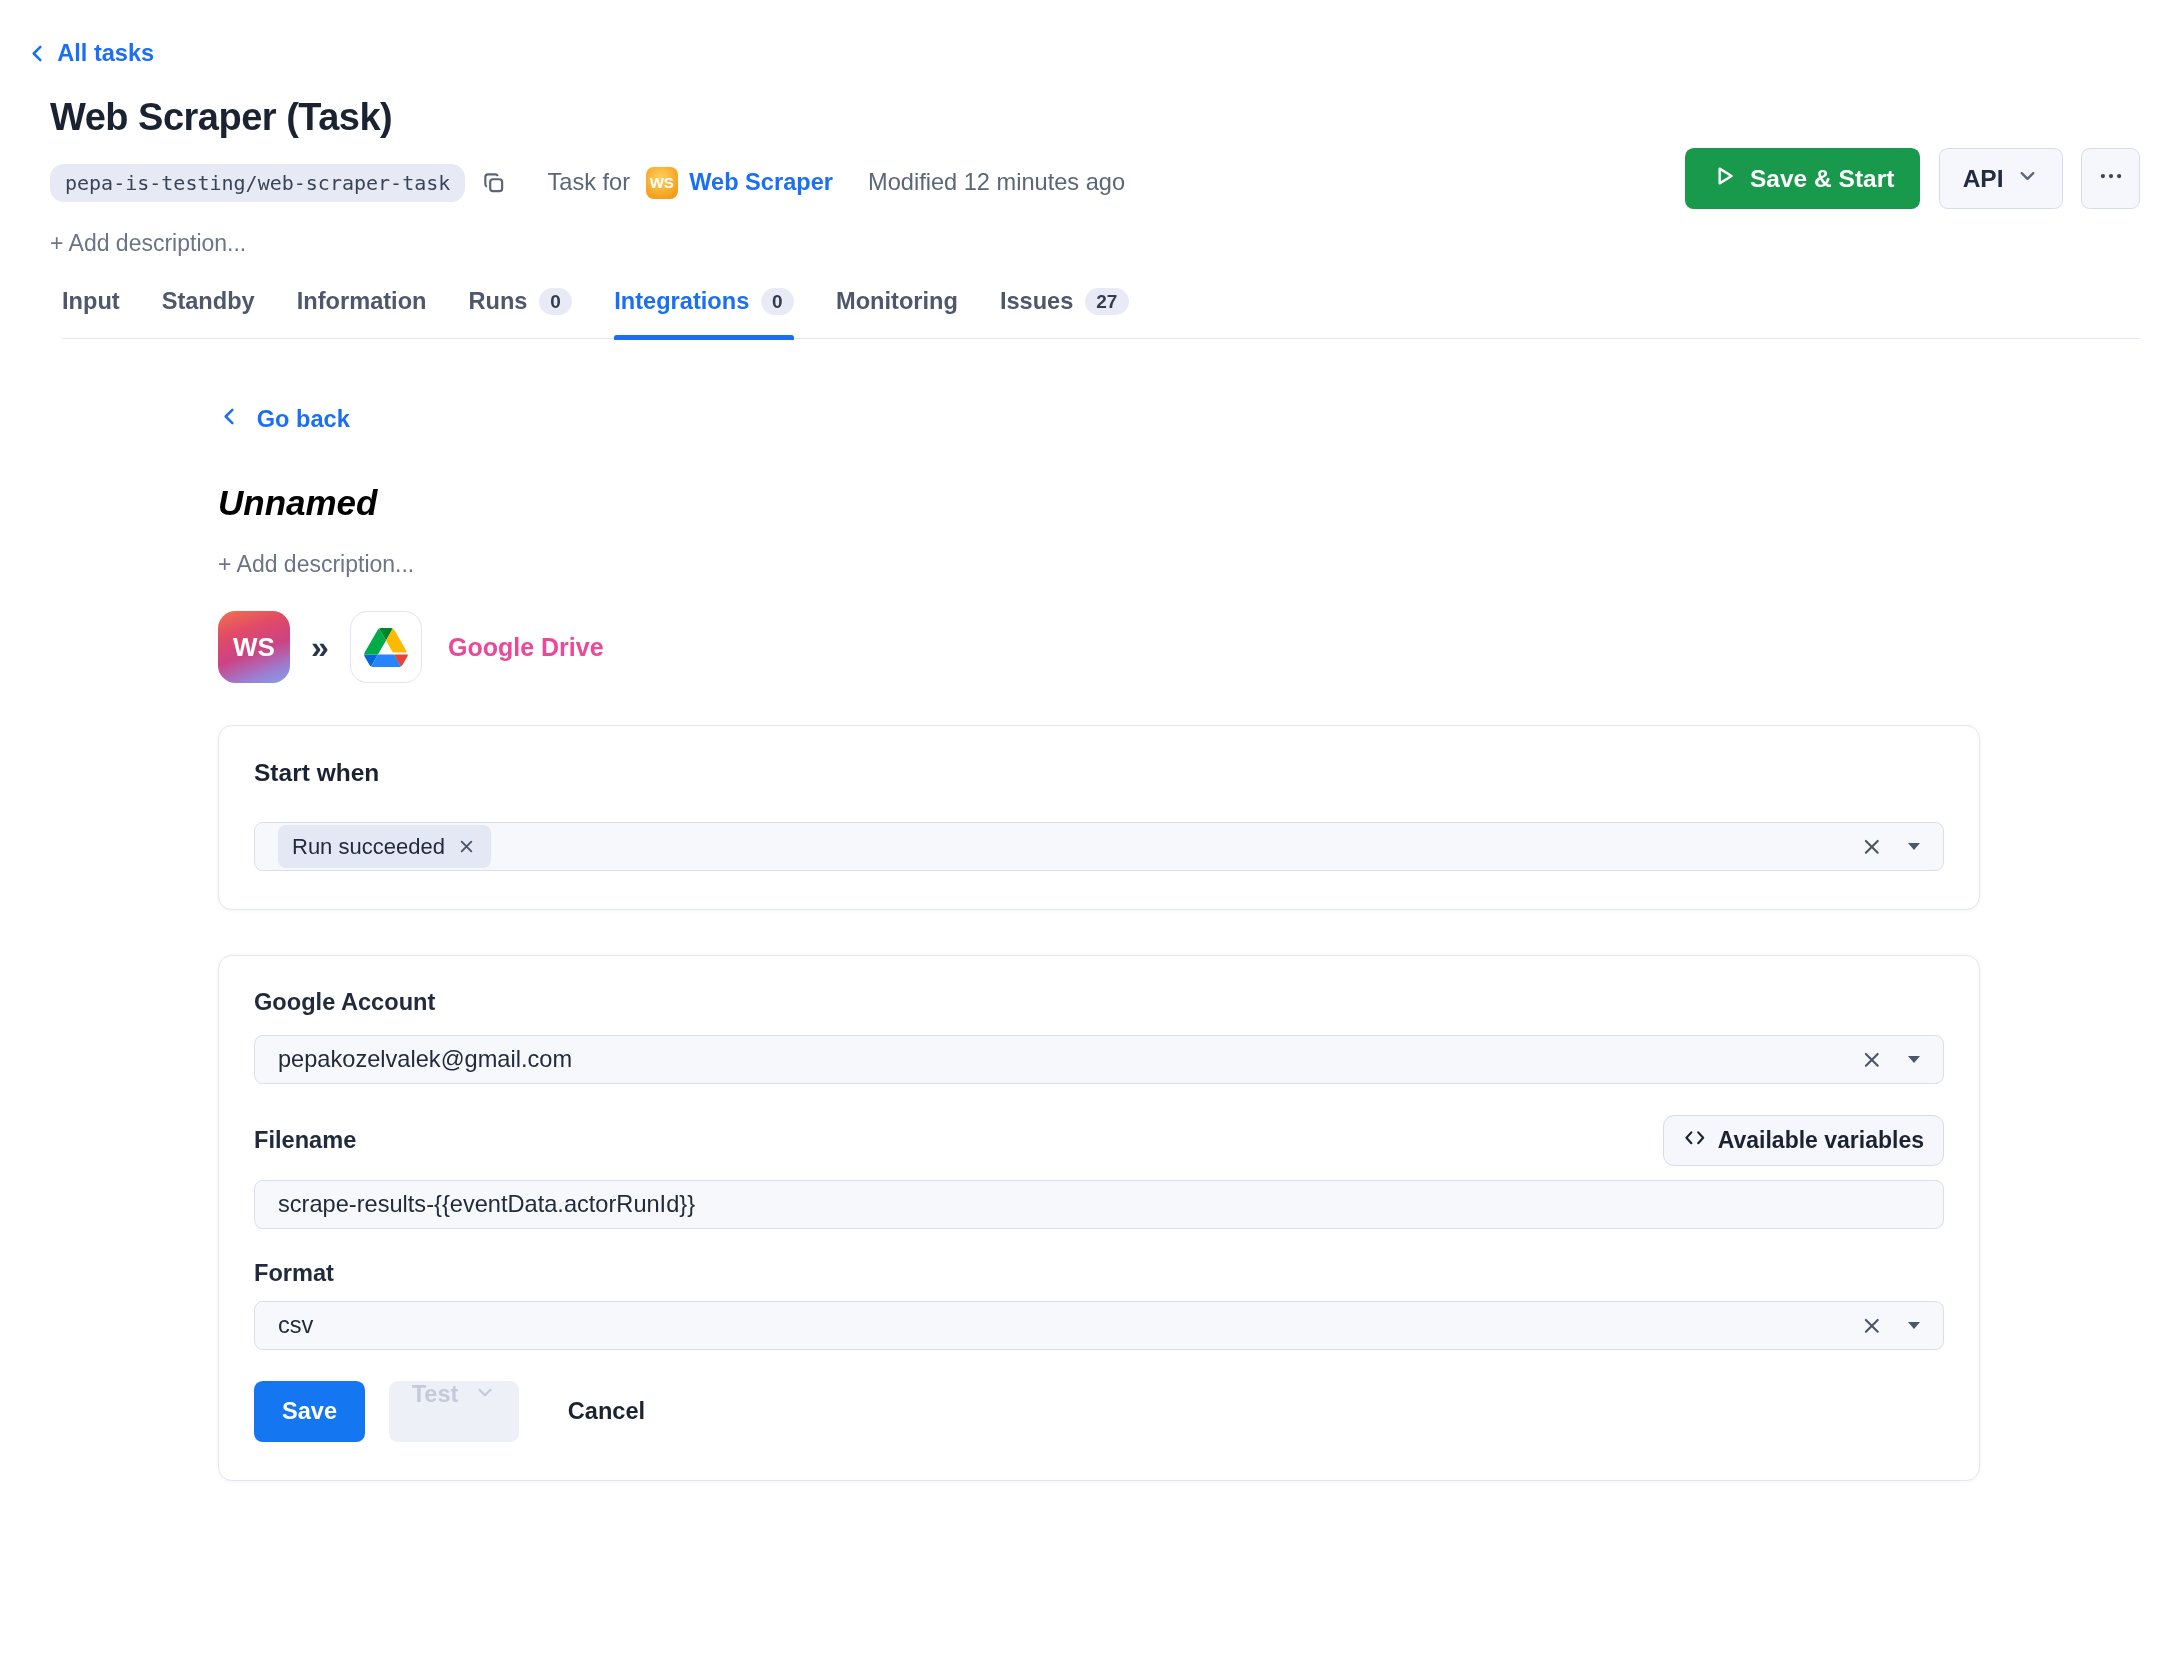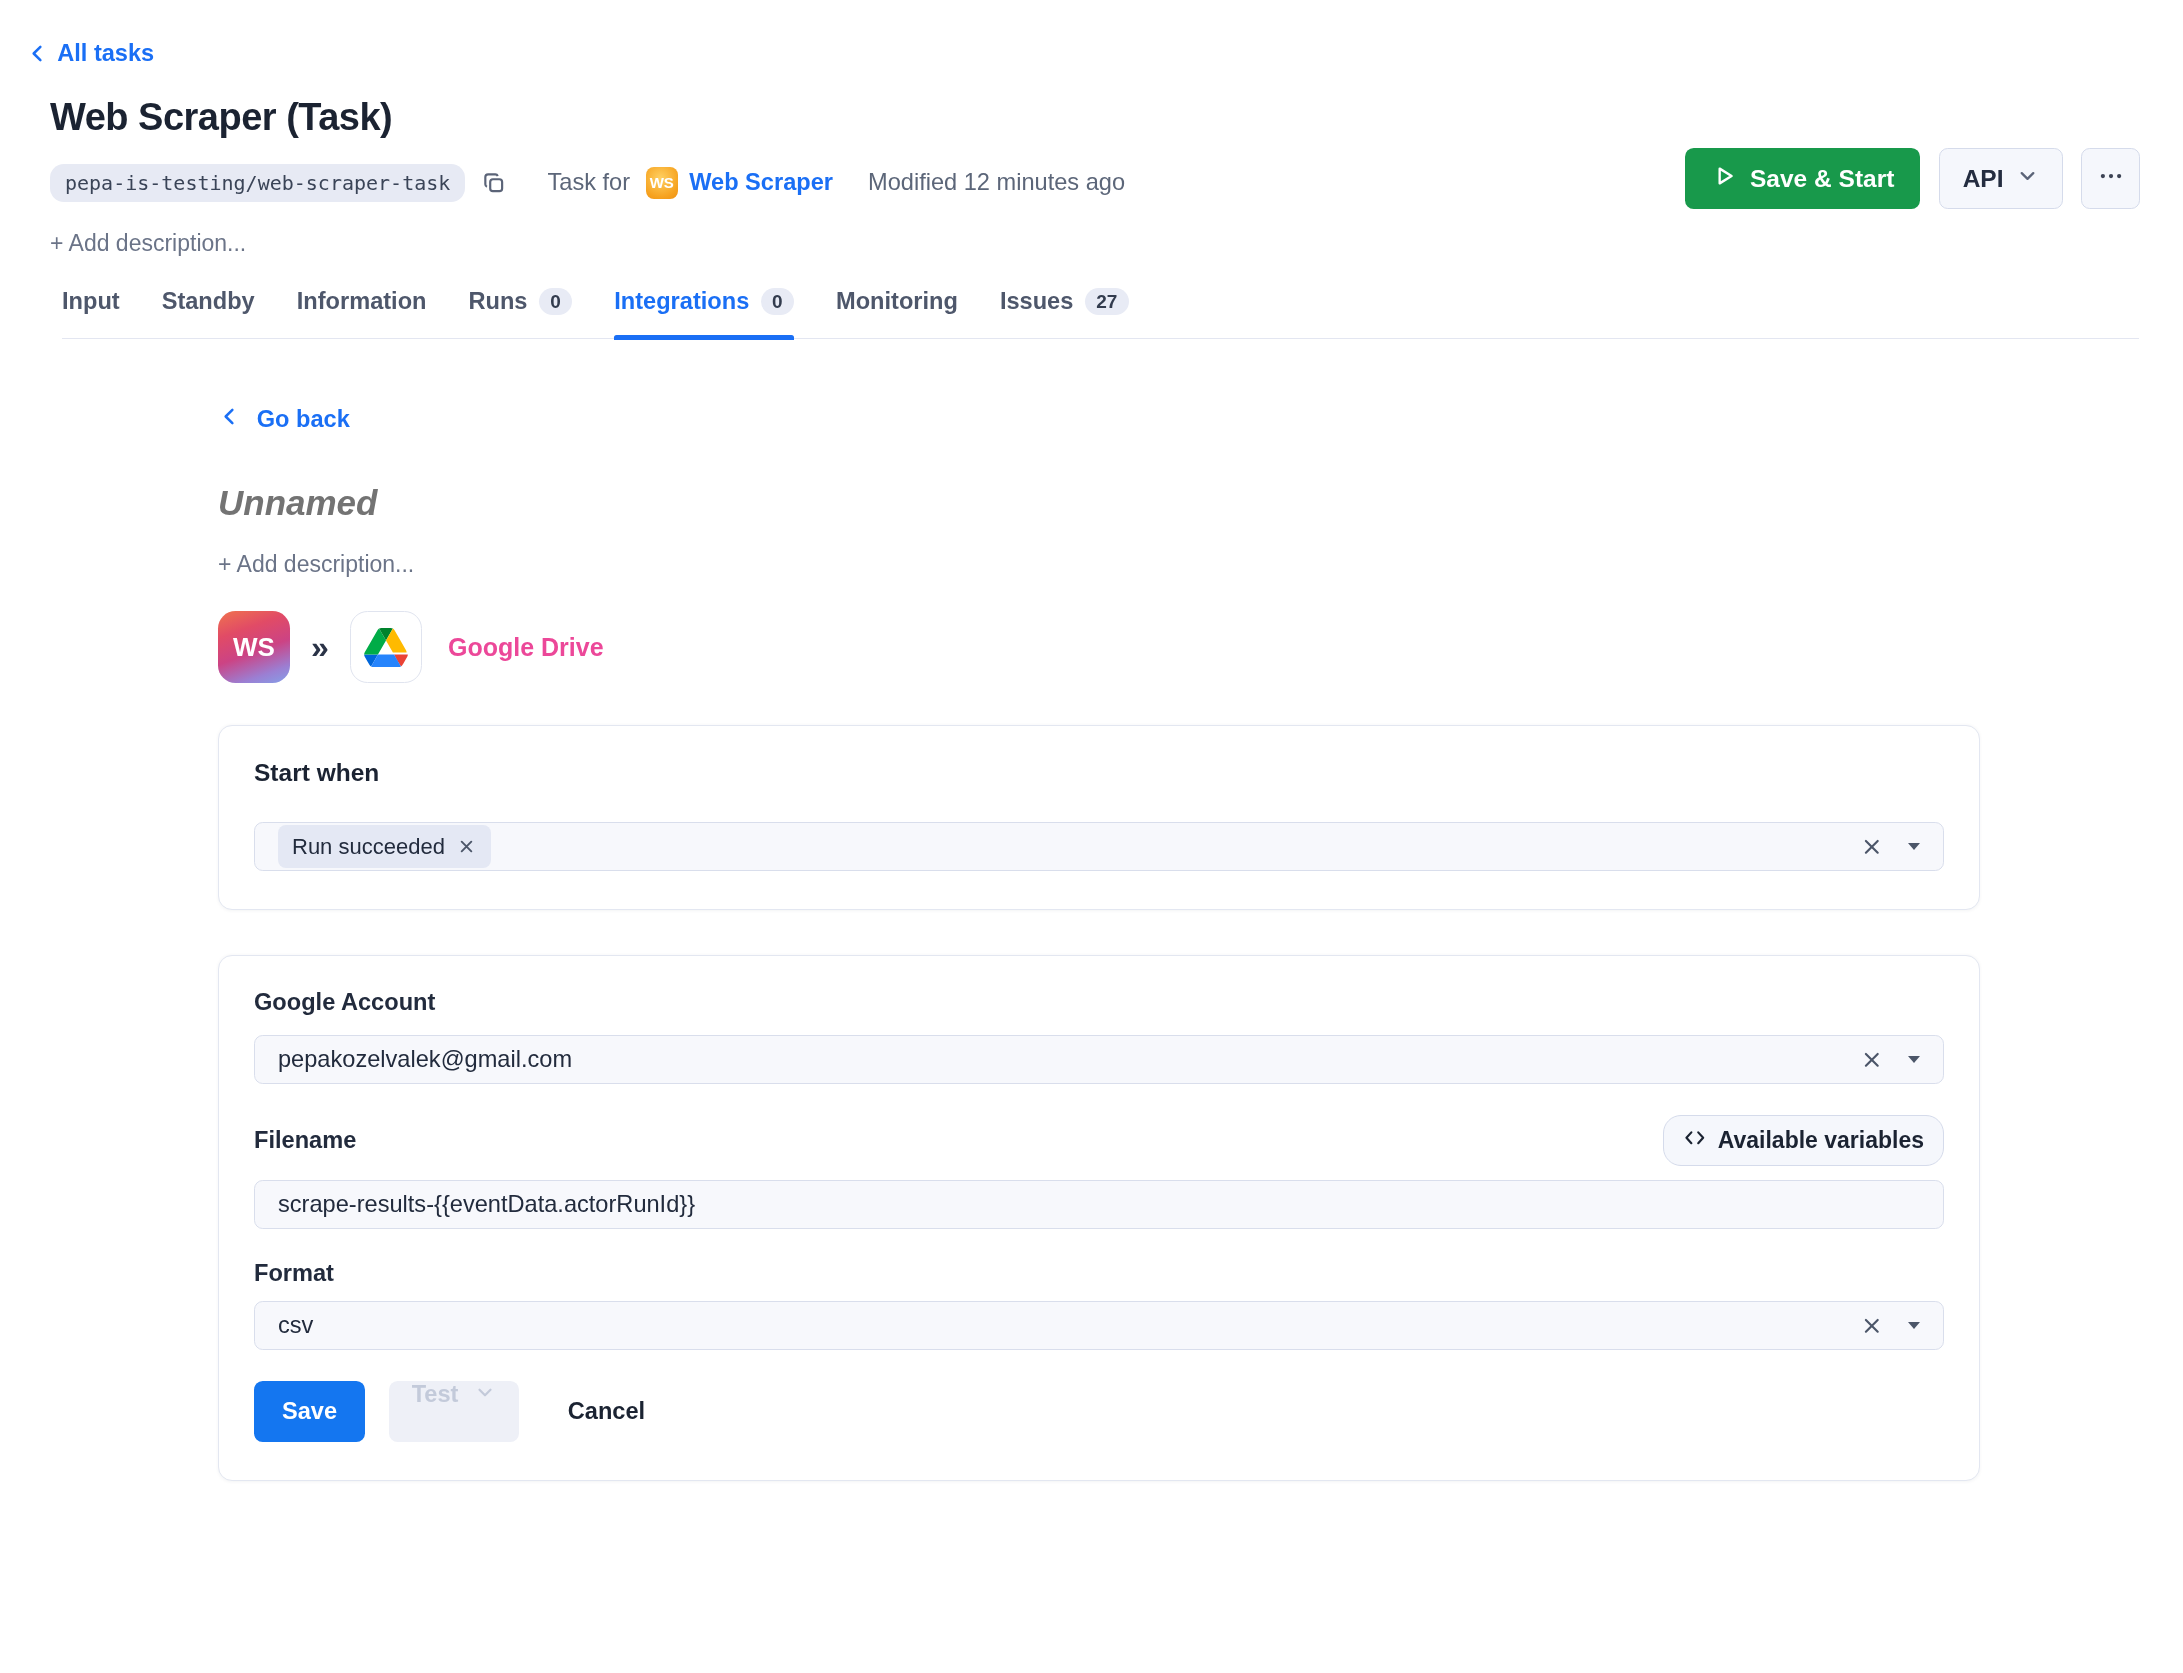--- a/index.html
+++ b/index.html
@@ -39,21 +39,21 @@
     font-weight:600; color:#4e576b; position:relative; cursor:pointer; }
   .tab .badge { background:#e8ebf5; border-radius:873px; padding:4.4px 11.4px; font-size:19px;
     font-weight:600; color:#333c4e; line-height:1; }
   .tab.active { color:#1a6ff5; font-weight:700; }
   .tab.active::after { content:""; position:absolute; left:0; right:0; bottom:-1.7px; height:5.2px;
     background:#1a6ff5; border-radius:2.6px 2.6px 0 0; }
 
   .detail { margin:66px 0 0 218px; width:1762px; }
   .goback { display:inline-flex; gap:15.7px; align-items:center; color:#1a6ff5; font-size:23.6px;
     font-weight:700; cursor:pointer; }
-  .int-name { font-size:35px; font-style:italic; font-weight:700; margin:49px 0 0; color:#737373; }
+  .int-name { font-size:35px; font-style:italic; font-weight:700; margin:49px 0 0; color:#000000; }
   .int-adddesc { margin-top:28px; }
   .icons-row { display:flex; align-items:center; margin-top:33px; gap:21px; }
   .ws-big { width:72px; height:72px; border-radius:17.5px; flex:0 0 auto;
     background:linear-gradient(160deg,#f0734e 0%,#e14b66 28%,#cc4384 55%,#9b7fd3 82%,#85a0e8 100%);
     color:#fff; font-weight:700; font-size:26px; display:flex; align-items:center; justify-content:center; }
   .dbl-chevron { font-size:32px; color:#2a3347; font-weight:700; }
   .gdrive-tile { width:72px; height:72px; border-radius:17.5px; border:1.7px solid #e0e4ef;
     display:flex; align-items:center; justify-content:center; background:#fff; }
   .target-label { font-size:25px; font-weight:700; margin-left:5.2px; color:#ec4899; }
 
@@ -68,21 +68,21 @@
   .field-value { font-size:23.6px; color:#222b3d; }
   .field-right { margin-left:auto; display:flex; align-items:center; gap:24.5px; }
   .clear-x { background:none; border:none; padding:0; display:flex; cursor:pointer; }
   .caret { width:0; height:0; border-left:6.1px solid transparent; border-right:6.1px solid transparent;
     border-top:7.9px solid #4c5669; cursor:pointer; }
   .chip { background:#e4e8f4; border-radius:7.9px; padding:8.7px 14px; display:inline-flex; gap:11.4px;
     align-items:center; font-size:22px; color:#222b3d; }
   .chip .chip-x { display:flex; cursor:pointer; }
   .form-label { font-size:23.6px; font-weight:600; color:#222b3d; }
   .label-row { display:flex; align-items:center; justify-content:space-between; margin-top:31px; }
-  .avail-btn { height:51px; background:#f5f7fc; border:1.7px solid #d5dbeb; border-radius:18px;
+  .avail-btn { height:51px; background:#f5f7fc; border:1.7px solid #d5dbeb; border-radius:11px;
     display:flex; align-items:center; gap:11.4px; padding:0 19px; font-size:23px; font-weight:700;
     color:#1b2332; cursor:pointer; font-family:inherit; }
   .mt-14 { margin-top:14px; }
   .buttons-row { display:flex; gap:23.6px; align-items:center; margin-top:31px; }
   .btn-save { background:#1476f0; color:#fff; border-radius:8.7px; height:61px; padding:0 28px;
     font-size:23.6px; font-weight:700; border:none; cursor:pointer; font-family:inherit; }
   .btn-test { background:#eef0f7; color:#c3cada; border-radius:8.7px; height:61px; padding:0 23px;
     font-size:23.6px; font-weight:700; border:none; display:flex; gap:15.7px; align-items:flex-start;
     cursor:default; font-family:inherit; }
   .btn-cancel { background:none; border:none; font-size:23.6px; font-weight:700; color:#1b2332;

